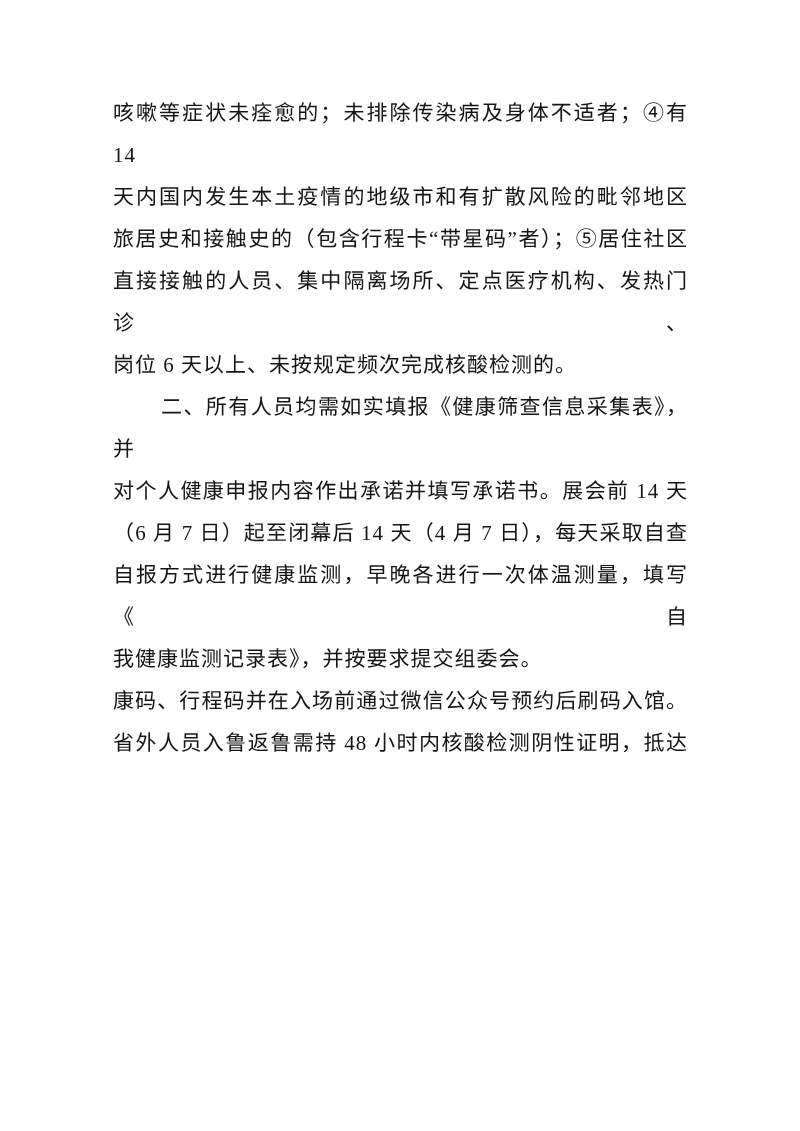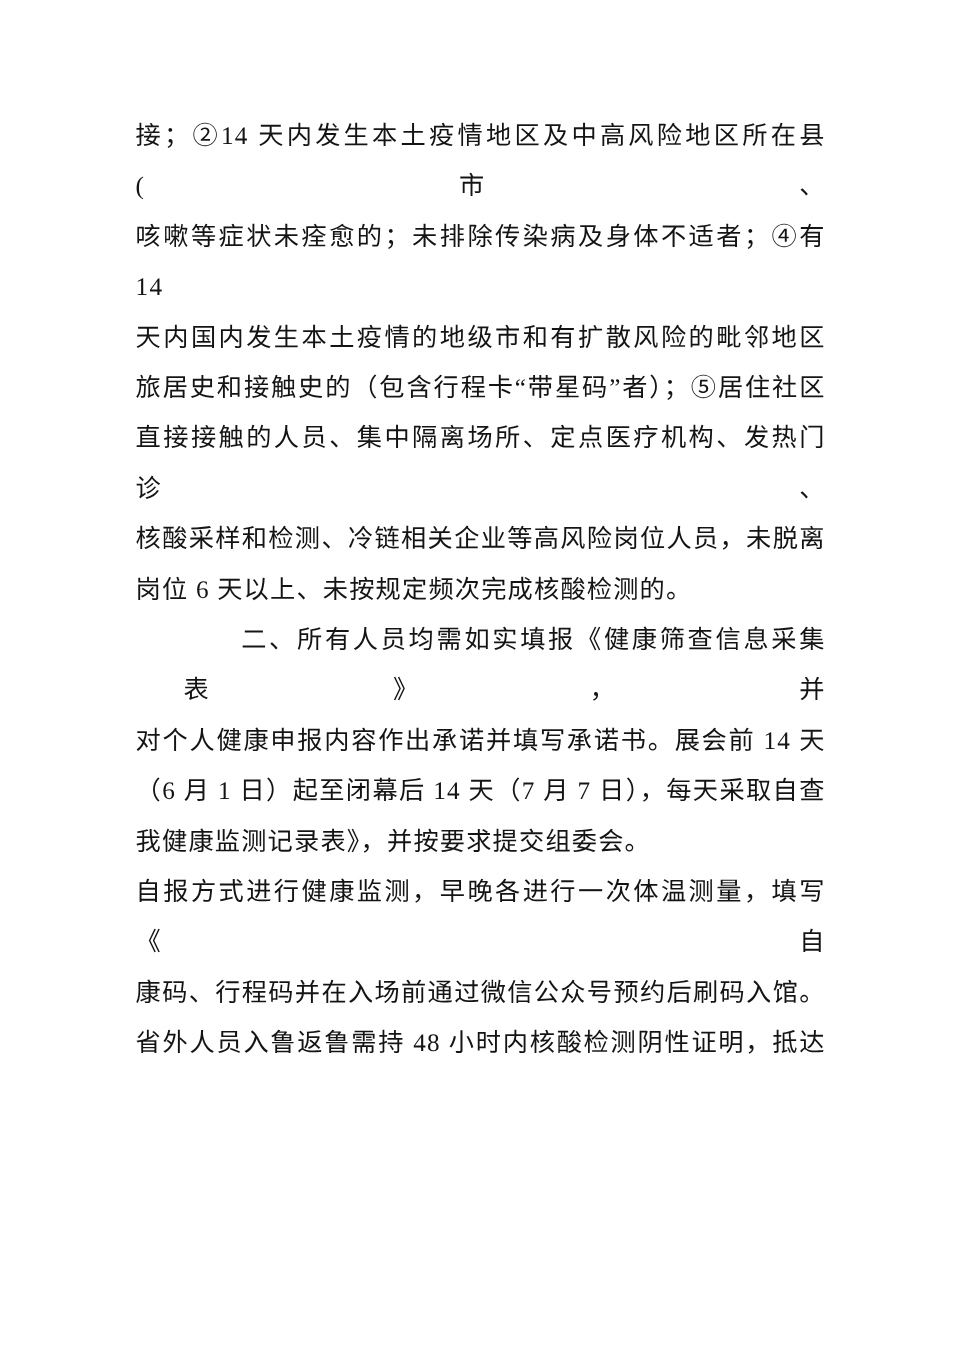--- a/index.html
+++ b/index.html
@@ -30,37 +30,34 @@
     overflow: hidden;
     white-space: normal;
   }
   
   .line.j {
     text-align-last: justify;
   }
   
   .line.indent {
     text-indent: 48px;
-    margin-left: 40px;
   }
 </style>
 </head>
 <body>
 
 <div class="page">
   <div class="doc-body">
-    <div class="line j">接；②14 天内发生本土疫情地区及中高风险地区所在县(市、</div>
     <div class="line j">咳嗽等症状未痊愈的；未排除传染病及身体不适者；④有 14</div>
     <div class="line j">天内国内发生本土疫情的地级市和有扩散风险的毗邻地区</div>
     <div class="line j">旅居史和接触史的（包含行程卡“带星码”者）；⑤居住社区</div>
     <div class="line j">直接接触的人员、集中隔离场所、定点医疗机构、发热门诊、</div>
-    <div class="line j">核酸采样和检测、冷链相关企业等高风险岗位人员，未脱离</div>
     <div class="line">岗位 6 天以上、未按规定频次完成核酸检测的。</div>
     <div class="line j indent">二、所有人员均需如实填报《健康筛查信息采集表》，并</div>
     <div class="line j">对个人健康申报内容作出承诺并填写承诺书。展会前 14 天</div>
-    <div class="line j">（6 月 1 日）起至闭幕后 14 天（7 月 7 日），每天采取自查</div>
+    <div class="line j">（6 月 7 日）起至闭幕后 14 天（4 月 7 日），每天采取自查</div>
+    <div class="line j">自报方式进行健康监测，早晚各进行一次体温测量，填写《自</div>
     <div class="line">我健康监测记录表》，并按要求提交组委会。</div>
-    <div class="line j">自报方式进行健康监测，早晚各进行一次体温测量，填写《自</div>
     <div class="line j">康码、行程码并在入场前通过微信公众号预约后刷码入馆。</div>
     <div class="line j">省外人员入鲁返鲁需持 48 小时内核酸检测阴性证明，抵达</div>
 
   </div>
 </div>
 
 </body></html>

